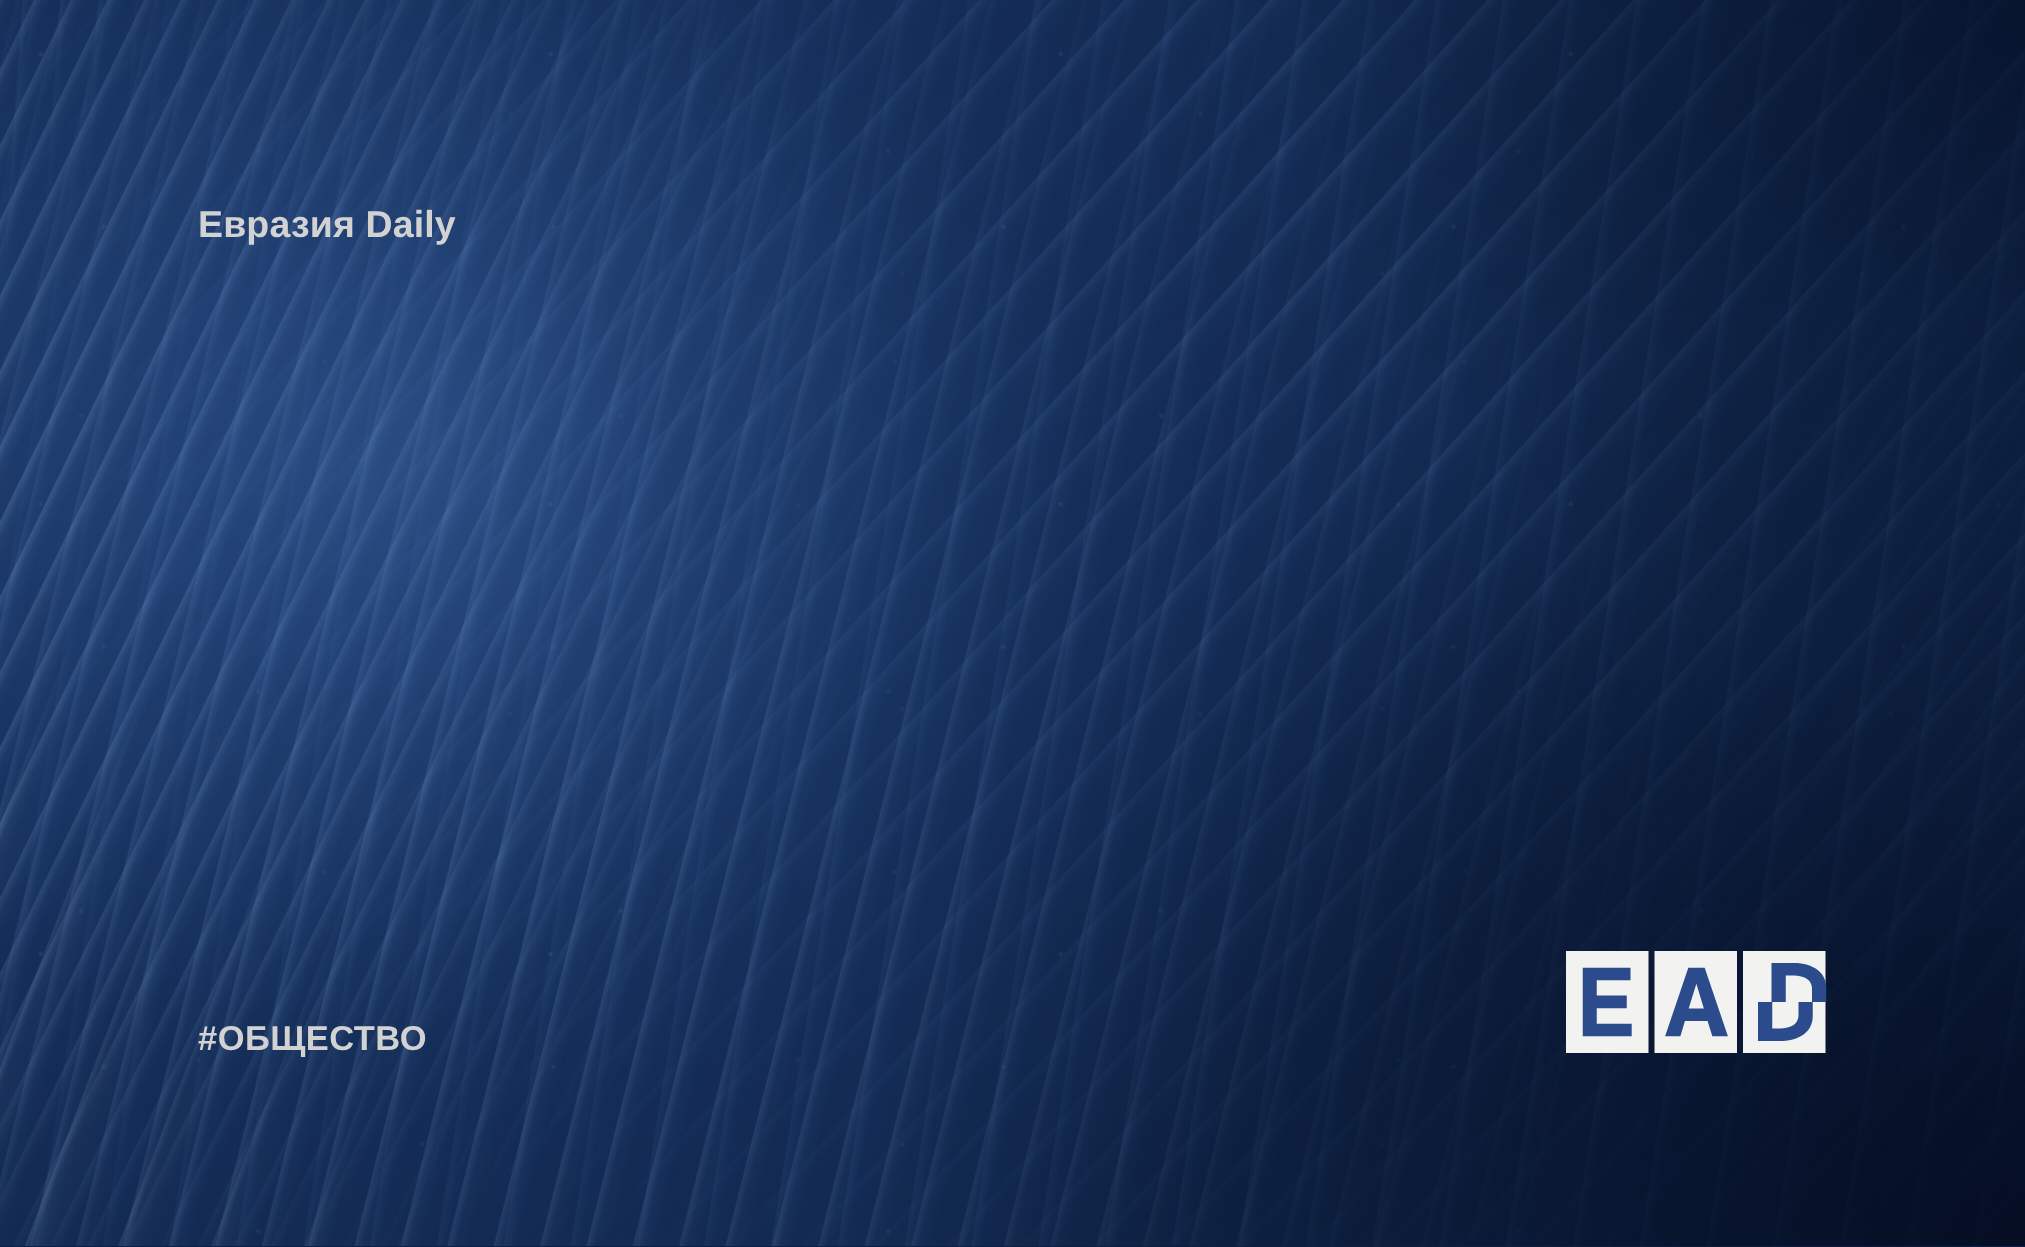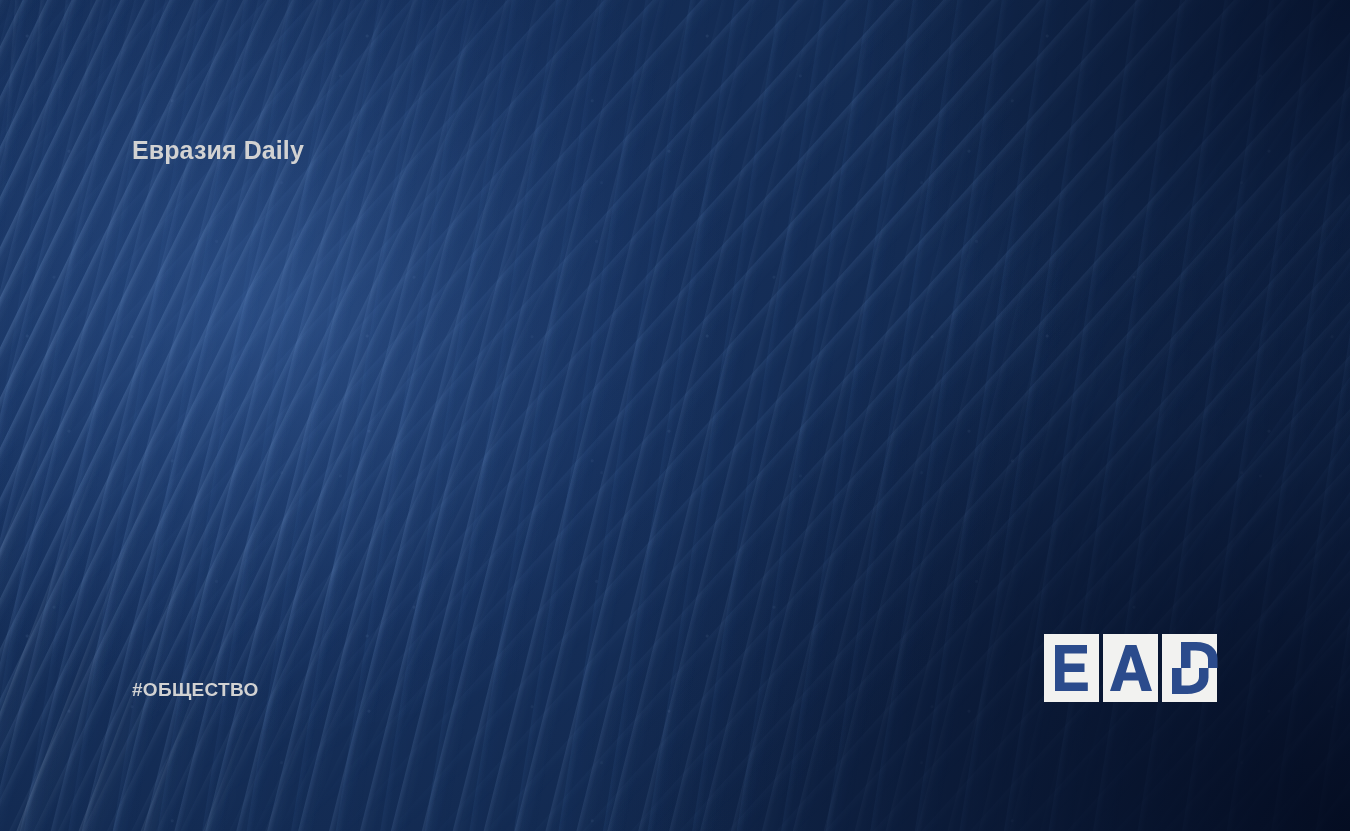--- a/index.html
+++ b/index.html
@@ -191,21 +191,21 @@
     line-height: 78px;
     font-weight: 700;
     color: #ffffff;
     letter-spacing: -0.2px;
   }
 
   .category {
     position: absolute;
     left: 132px;
     top: 679px;
-    font-size: 19px;
+    font-size: 23px;
     font-weight: 700;
     color: #d2d2d2;
     letter-spacing: 0.3px;
     white-space: nowrap;
   }
 
   
   .logo {
     position: absolute;
     left: 1044px;

